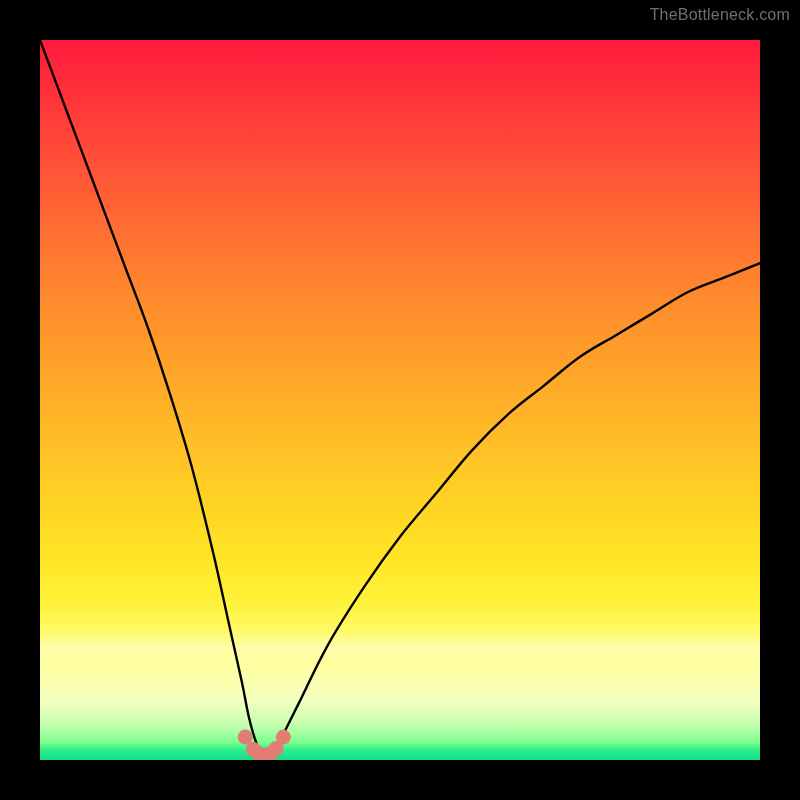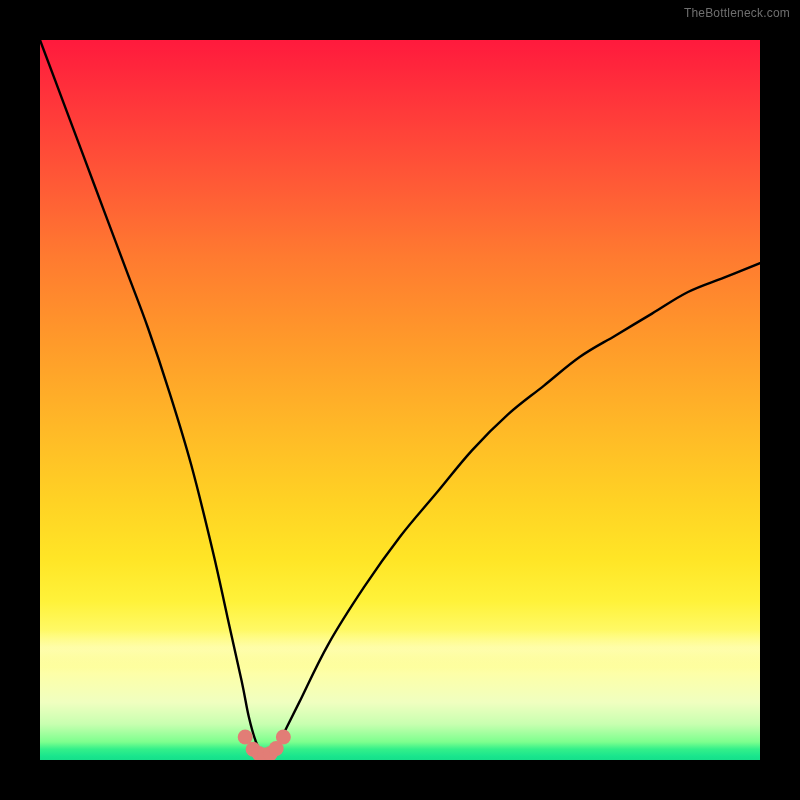--- a/index.html
+++ b/index.html
@@ -69,21 +69,21 @@
     left: 0;
     top: 0;
     width: 720px;
     height: 720px;
   }
   .watermark {
     position: absolute;
     top: 6px;
     right: 10px;
     font-family: Arial, Helvetica, sans-serif;
-    font-size: 12px;
+    font-size: 16px;
     color: #6f6f6f;
     letter-spacing: 0.2px;
   }
 </style>
 </head>
 <body>
 
 <div class="frame">
 
   <div class="watermark">TheBottleneck.com</div>

